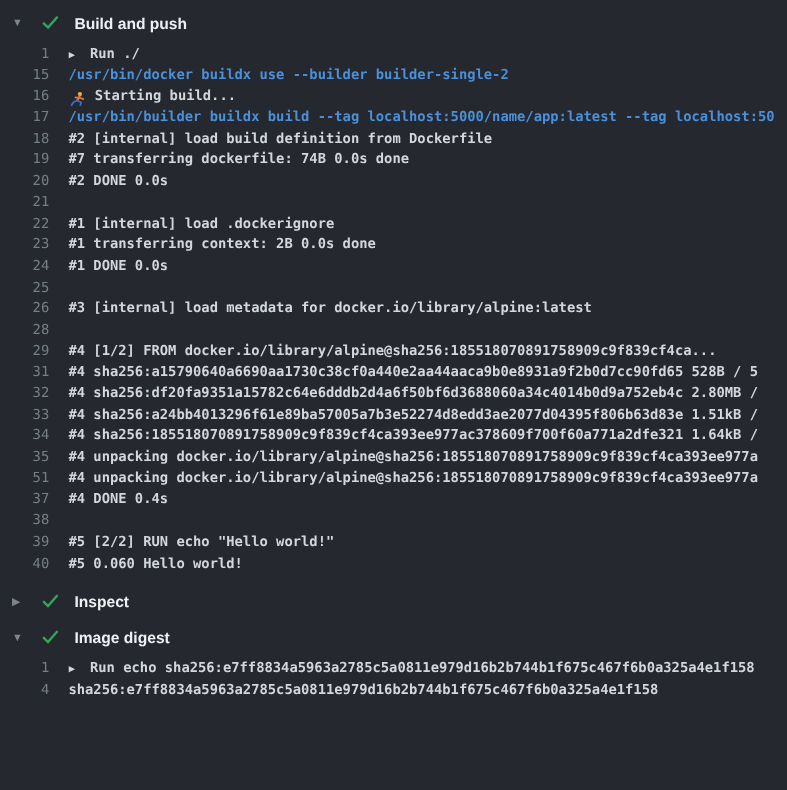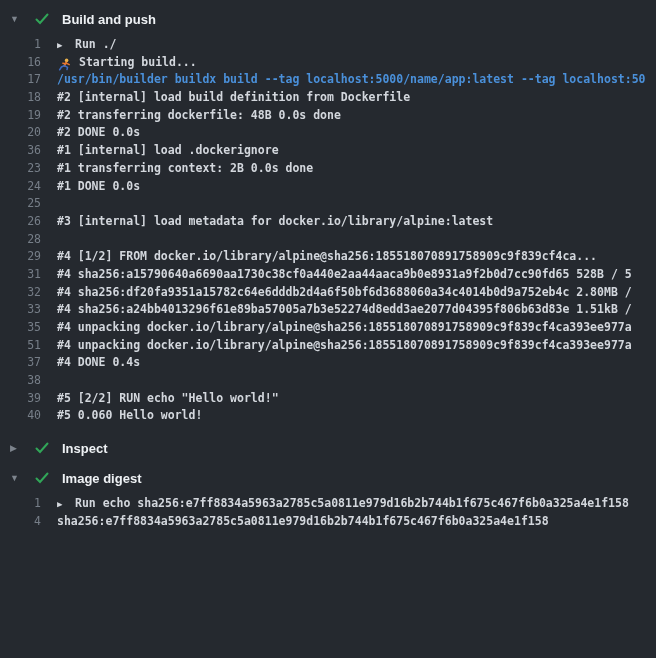--- a/index.html
+++ b/index.html
@@ -61,40 +61,43 @@
         <span class="twistie">▼</span>
         <span class="check-wrap">
           <svg width="16" height="16" viewBox="0 0 16 16">
             <path d="M2.5 8.5 L6 12 L13.5 3.5" fill="none" stroke="#31a658" stroke-width="2" stroke-linecap="round"></path>
           </svg>
         </span>
         <span class="section-title">Build and push</span>
       </div>
       <div class="log">
         <div class="log-line"><span class="num">1</span><span class="content"><span class="gtw">▶</span><span class="txt">Run ./</span></span></div>
+        <div class="log-line"><span class="num">15</span><span class="content"><span class="cmd">/usr/bin/docker buildx use --builder builder-single-2</span></span></div>
         <div class="log-line"><span class="num">16</span><span class="content"><span class="icon-wrap"><svg width="13" height="13" viewBox="0 0 13 13">
                 <circle cx="8.6" cy="2.4" r="1.8" fill="#e8b04b"></circle>
                 <path d="M8.2 4.6 L6.4 7.6" stroke="#e8762d" stroke-width="2" stroke-linecap="round"></path>
                 <path d="M8.8 5.4 L11.3 6.6 M7.6 5.6 L4.8 5.2" stroke="#e8762d" stroke-width="1.4" stroke-linecap="round"></path>
                 <path d="M6.4 7.6 L9.6 9.4 L9 11.6 M6.4 7.6 L3.4 9 L1.6 11.8" stroke="#3d6cc4" stroke-width="1.5" fill="none" stroke-linecap="round" stroke-linejoin="round"></path>
               </svg></span><span class="txt">Starting build...</span></span></div>
         <div class="log-line"><span class="num">17</span><span class="content"><span class="cmd">/usr/bin/builder buildx build --tag localhost:5000/name/app:latest --tag localhost:50</span></span></div>
         <div class="log-line"><span class="num">18</span><span class="content"><span class="txt">#2 [internal] load build definition from Dockerfile</span></span></div>
-        <div class="log-line"><span class="num">19</span><span class="content"><span class="txt">#2 transferring dockerfile: 48B 0.0s done</span></span></div>
+        <div class="log-line"><span class="num">19</span><span class="content"><span class="txt">#7 transferring dockerfile: 74B 0.0s done</span></span></div>
         <div class="log-line"><span class="num">20</span><span class="content"><span class="txt">#2 DONE 0.0s</span></span></div>
-        <div class="log-line"><span class="num">36</span><span class="content"><span class="txt">#1 [internal] load .dockerignore</span></span></div>
+        <div class="log-line"><span class="num">21</span><span class="content"><span class="txt"></span></span></div>
+        <div class="log-line"><span class="num">22</span><span class="content"><span class="txt">#1 [internal] load .dockerignore</span></span></div>
         <div class="log-line"><span class="num">23</span><span class="content"><span class="txt">#1 transferring context: 2B 0.0s done</span></span></div>
         <div class="log-line"><span class="num">24</span><span class="content"><span class="txt">#1 DONE 0.0s</span></span></div>
         <div class="log-line"><span class="num">25</span><span class="content"><span class="txt"></span></span></div>
         <div class="log-line"><span class="num">26</span><span class="content"><span class="txt">#3 [internal] load metadata for docker.io/library/alpine:latest</span></span></div>
         <div class="log-line"><span class="num">28</span><span class="content"><span class="txt"></span></span></div>
         <div class="log-line"><span class="num">29</span><span class="content"><span class="txt">#4 [1/2] FROM docker.io/library/alpine@sha256:185518070891758909c9f839cf4ca...</span></span></div>
         <div class="log-line"><span class="num">31</span><span class="content"><span class="txt">#4 sha256:a15790640a6690aa1730c38cf0a440e2aa44aaca9b0e8931a9f2b0d7cc90fd65 528B / 5</span></span></div>
         <div class="log-line"><span class="num">32</span><span class="content"><span class="txt">#4 sha256:df20fa9351a15782c64e6dddb2d4a6f50bf6d3688060a34c4014b0d9a752eb4c 2.80MB /</span></span></div>
         <div class="log-line"><span class="num">33</span><span class="content"><span class="txt">#4 sha256:a24bb4013296f61e89ba57005a7b3e52274d8edd3ae2077d04395f806b63d83e 1.51kB /</span></span></div>
+        <div class="log-line"><span class="num">34</span><span class="content"><span class="txt">#4 sha256:185518070891758909c9f839cf4ca393ee977ac378609f700f60a771a2dfe321 1.64kB /</span></span></div>
         <div class="log-line"><span class="num">35</span><span class="content"><span class="txt">#4 unpacking docker.io/library/alpine@sha256:185518070891758909c9f839cf4ca393ee977a</span></span></div>
         <div class="log-line"><span class="num">51</span><span class="content"><span class="txt">#4 unpacking docker.io/library/alpine@sha256:185518070891758909c9f839cf4ca393ee977a</span></span></div>
         <div class="log-line"><span class="num">37</span><span class="content"><span class="txt">#4 DONE 0.4s</span></span></div>
         <div class="log-line"><span class="num">38</span><span class="content"><span class="txt"></span></span></div>
         <div class="log-line"><span class="num">39</span><span class="content"><span class="txt">#5 [2/2] RUN echo "Hello world!"</span></span></div>
         <div class="log-line"><span class="num">40</span><span class="content"><span class="txt">#5 0.060 Hello world!</span></span></div>
       </div>
     </div>
     <div class="section">
       <div class="section-header">

